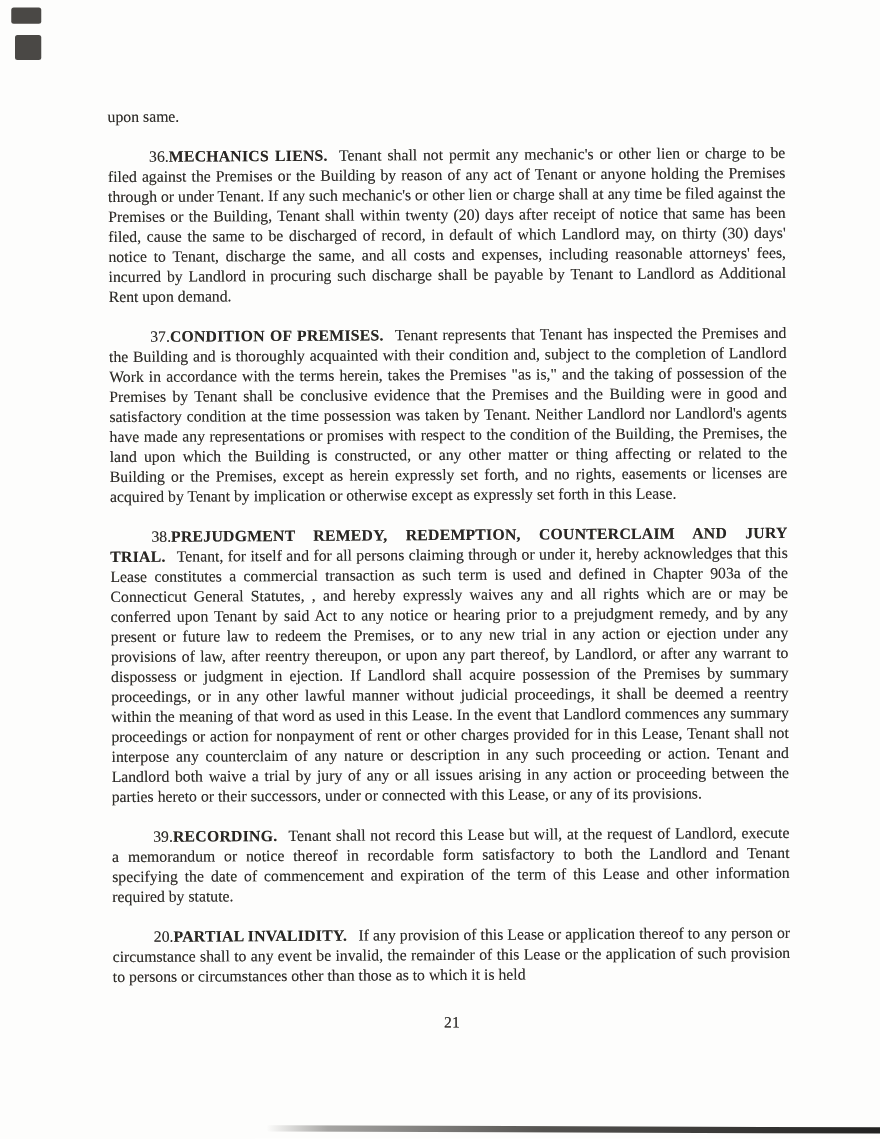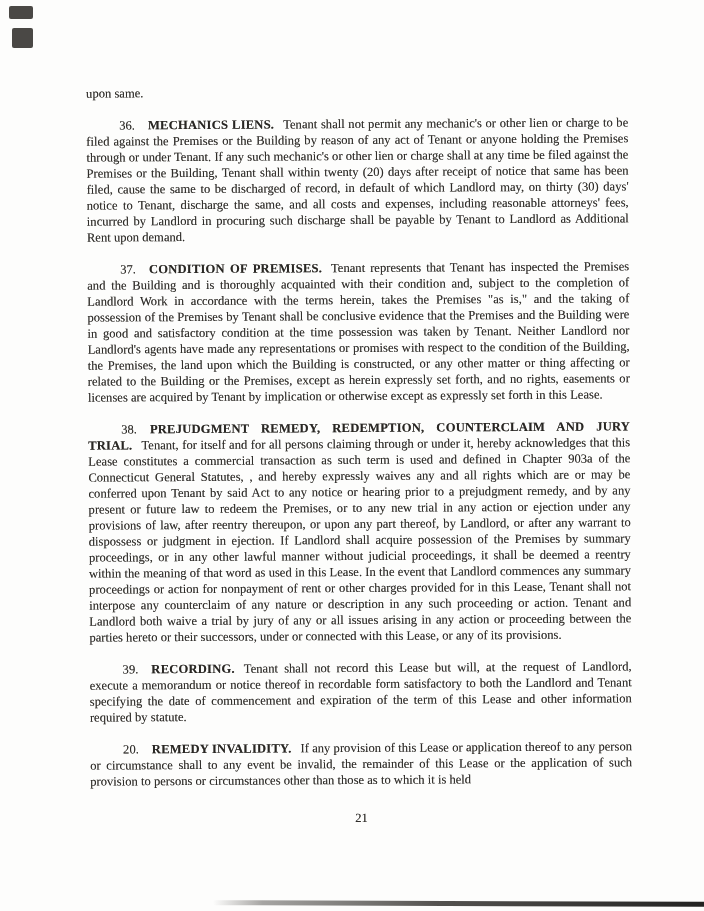--- a/index.html
+++ b/index.html
@@ -53,21 +53,21 @@
   .frag {
     margin: 0;
     text-align: left;
   }
   .sec {
     margin: 16px 0 0 0;
     text-align: justify;
     text-indent: 33px;
     hyphens: none;
   }
-  .sec .num { padding-right: 13px; }
+  .sec .num { }
   .sec .head {
     font-weight: bold;
     letter-spacing: 0.2px;
     padding-right: 9px;
     color: #292724;
   }
   .pageno {
     margin: 22px 0 0 0;
     text-align: center;
     text-indent: 0;
@@ -86,21 +86,21 @@
     <p class="frag">upon same.</p>
 
     <p class="sec"><span class="num">36.</span><span class="head">MECHANICS LIENS.</span><span class="body">Tenant shall not permit any mechanic's or other lien or charge to be filed against the Premises or the Building by reason of any act of Tenant or anyone holding the Premises through or under Tenant. If any such mechanic's or other lien or charge shall at any time be filed against the Premises or the Building, Tenant shall within twenty (20) days after receipt of notice that same has been filed, cause the same to be discharged of record, in default of which Landlord may, on thirty (30) days' notice to Tenant, discharge the same, and all costs and expenses, including reasonable attorneys' fees, incurred by Landlord in procuring such discharge shall be payable by Tenant to Landlord as Additional Rent upon demand.</span></p>
 
     <p class="sec"><span class="num">37.</span><span class="head">CONDITION OF PREMISES.</span><span class="body">Tenant represents that Tenant has inspected the Premises and the Building and is thoroughly acquainted with their condition and, subject to the completion of Landlord Work in accordance with the terms herein, takes the Premises "as is," and the taking of possession of the Premises by Tenant shall be conclusive evidence that the Premises and the Building were in good and satisfactory condition at the time possession was taken by Tenant. Neither Landlord nor Landlord's agents have made any representations or promises with respect to the condition of the Building, the Premises, the land upon which the Building is constructed, or any other matter or thing affecting or related to the Building or the Premises, except as herein expressly set forth, and no rights, easements or licenses are acquired by Tenant by implication or otherwise except as expressly set forth in this Lease.</span></p>
 
     <p class="sec"><span class="num">38.</span><span class="head">PREJUDGMENT REMEDY, REDEMPTION, COUNTERCLAIM AND JURY TRIAL.</span><span class="body">Tenant, for itself and for all persons claiming through or under it, hereby acknowledges that this Lease constitutes a commercial transaction as such term is used and defined in Chapter 903a of the Connecticut General Statutes, , and hereby expressly waives any and all rights which are or may be conferred upon Tenant by said Act to any notice or hearing prior to a prejudgment remedy, and by any present or future law to redeem the Premises, or to any new trial in any action or ejection under any provisions of law, after reentry thereupon, or upon any part thereof, by Landlord, or after any warrant to dispossess or judgment in ejection. If Landlord shall acquire possession of the Premises by summary proceedings, or in any other lawful manner without judicial proceedings, it shall be deemed a reentry within the meaning of that word as used in this Lease. In the event that Landlord commences any summary proceedings or action for nonpayment of rent or other charges provided for in this Lease, Tenant shall not interpose any counterclaim of any nature or description in any such proceeding or action. Tenant and Landlord both waive a trial by jury of any or all issues arising in any action or proceeding between the parties hereto or their successors, under or connected with this Lease, or any of its provisions.</span></p>
 
     <p class="sec"><span class="num">39.</span><span class="head">RECORDING.</span><span class="body">Tenant shall not record this Lease but will, at the request of Landlord, execute a memorandum or notice thereof in recordable form satisfactory to both the Landlord and Tenant specifying the date of commencement and expiration of the term of this Lease and other information required by statute.</span></p>
 
-    <p class="sec"><span class="num">20.</span><span class="head">REMEDY INVALIDITY.</span><span class="body">If any provision of this Lease or application thereof to any person or circumstance shall to any event be invalid, the remainder of this Lease or the application of such provision to persons or circumstances other than those as to which it is held</span></p>
+    <p class="sec"><span class="num">20.</span><span class="head">PARTIAL INVALIDITY.</span><span class="body">If any provision of this Lease or application thereof to any person or circumstance shall to any event be invalid, the remainder of this Lease or the application of such provision to persons or circumstances other than those as to which it is held</span></p>
 
     <div class="pageno">21</div>
 
   </div>
 
   <div class="artifact bottom-line"></div>
 
 </div>
 
 </body></html>

